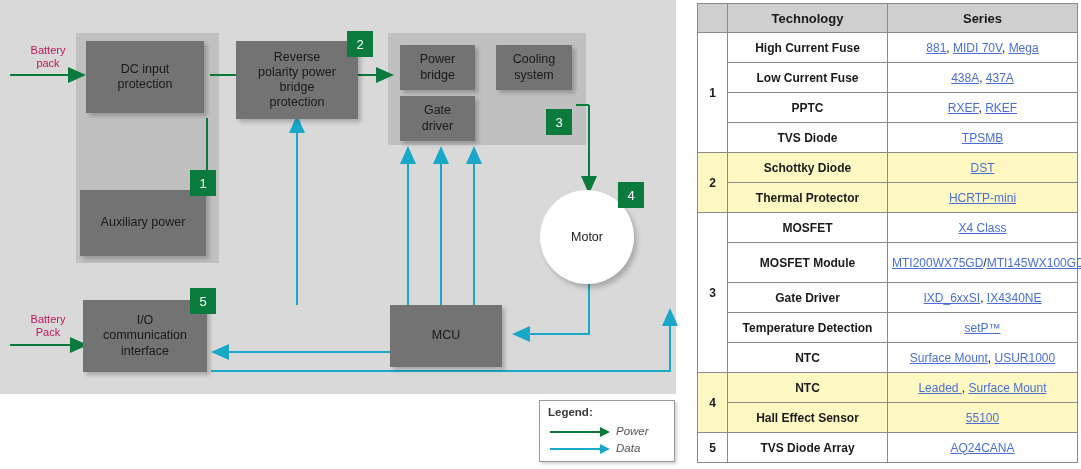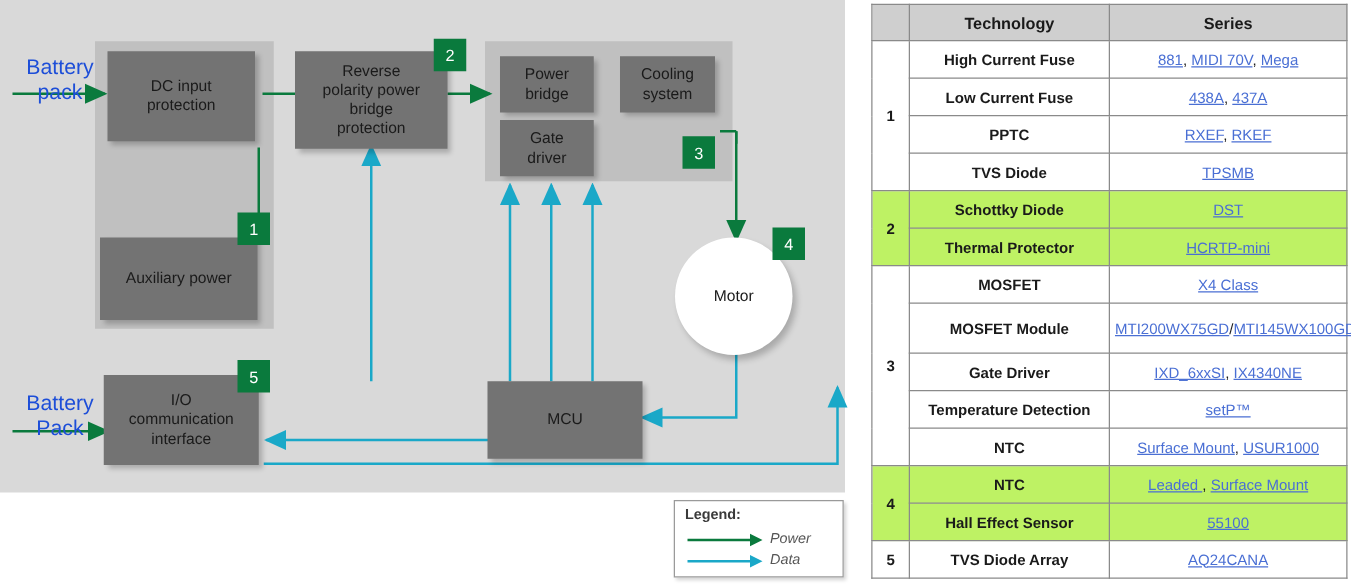--- a/index.html
+++ b/index.html
@@ -27,21 +27,21 @@
     box-shadow:3px 4px 5px rgba(0,0,0,.22);
     display:flex;align-items:center;justify-content:center;
     color:#1a1a1a;font-size:12.5px;
   }
   .badge{
     position:absolute;background:#0a7a3d;color:#ffffff;
     width:26px;height:26px;display:flex;align-items:center;justify-content:center;
     font-size:13px;font-weight:400;
   }
   .edge-label{
-    position:absolute;color:#1d4ed8;font-size:17px;line-height:1.2;
+    position:absolute;color:#be185d;font-size:11px;line-height:1.2;
     text-align:center;
   }
   
   #legend{
     position:absolute;left:539px;top:400px;width:134px;height:60px;
     background:#ffffff;border:1px solid #9a9a9a;
     box-shadow:2px 2px 3px rgba(0,0,0,.18);
   }
   #legend .ltitle{
     position:absolute;left:8px;top:5px;font-size:11.5px;
@@ -61,21 +61,21 @@
     padding:0 4px;
     font-size:12px;color:#1a1a1a;
     text-align:center;vertical-align:middle;
   }
   table.tech th{background:#cfcfcf;font-weight:bold;font-size:13px;height:28px;}
   col.c-num{width:30px;}
   col.c-tech{width:160px;}
   col.c-ser{width:190px;}
   td.numcell{background:#0a7a3d;color:#ffffff;font-weight:bold;font-size:13px;
              border-top:1px solid #ffffff;border-bottom:1px solid #ffffff;}
-  tr.shade td{background:#bef264;}
+  tr.shade td{background:#fef9c3;}
   tr.plain td{background:#ffffff;}
   td.techcell{font-weight:bold;font-size:12px;}
   td.sercell{font-size:12px;}
   .lnk{color:#4a6fd4;text-decoration:underline;}
   .sep{color:#1a1a1a;}
   .rowh{height:30px;}
   .rowh2{height:40px;}
 </style>
 </head>
 <body>
@@ -155,21 +155,21 @@
     <div>
       <span>Cooling</span><br>
       <span>system</span>
     </div>
   </div>
 
   <div class="wcircle" style="left:540px;top:190px;width:94px;height:94px;">
     <span>Motor</span>
   </div>
 
-  <div class="wbox" style="left:390px;top:305px;width:124px;height:62px;">
+  <div class="wbox" style="left:390px;top:305px;width:112px;height:62px;">
     <span>MCU</span>
   </div>
 
   <div class="wbox" style="left:83px;top:300px;width:124px;height:72px;">
     <div>
       <span>I/O</span><br>
       <span>communication</span><br>
       <span>interface</span>
     </div>
   </div>

